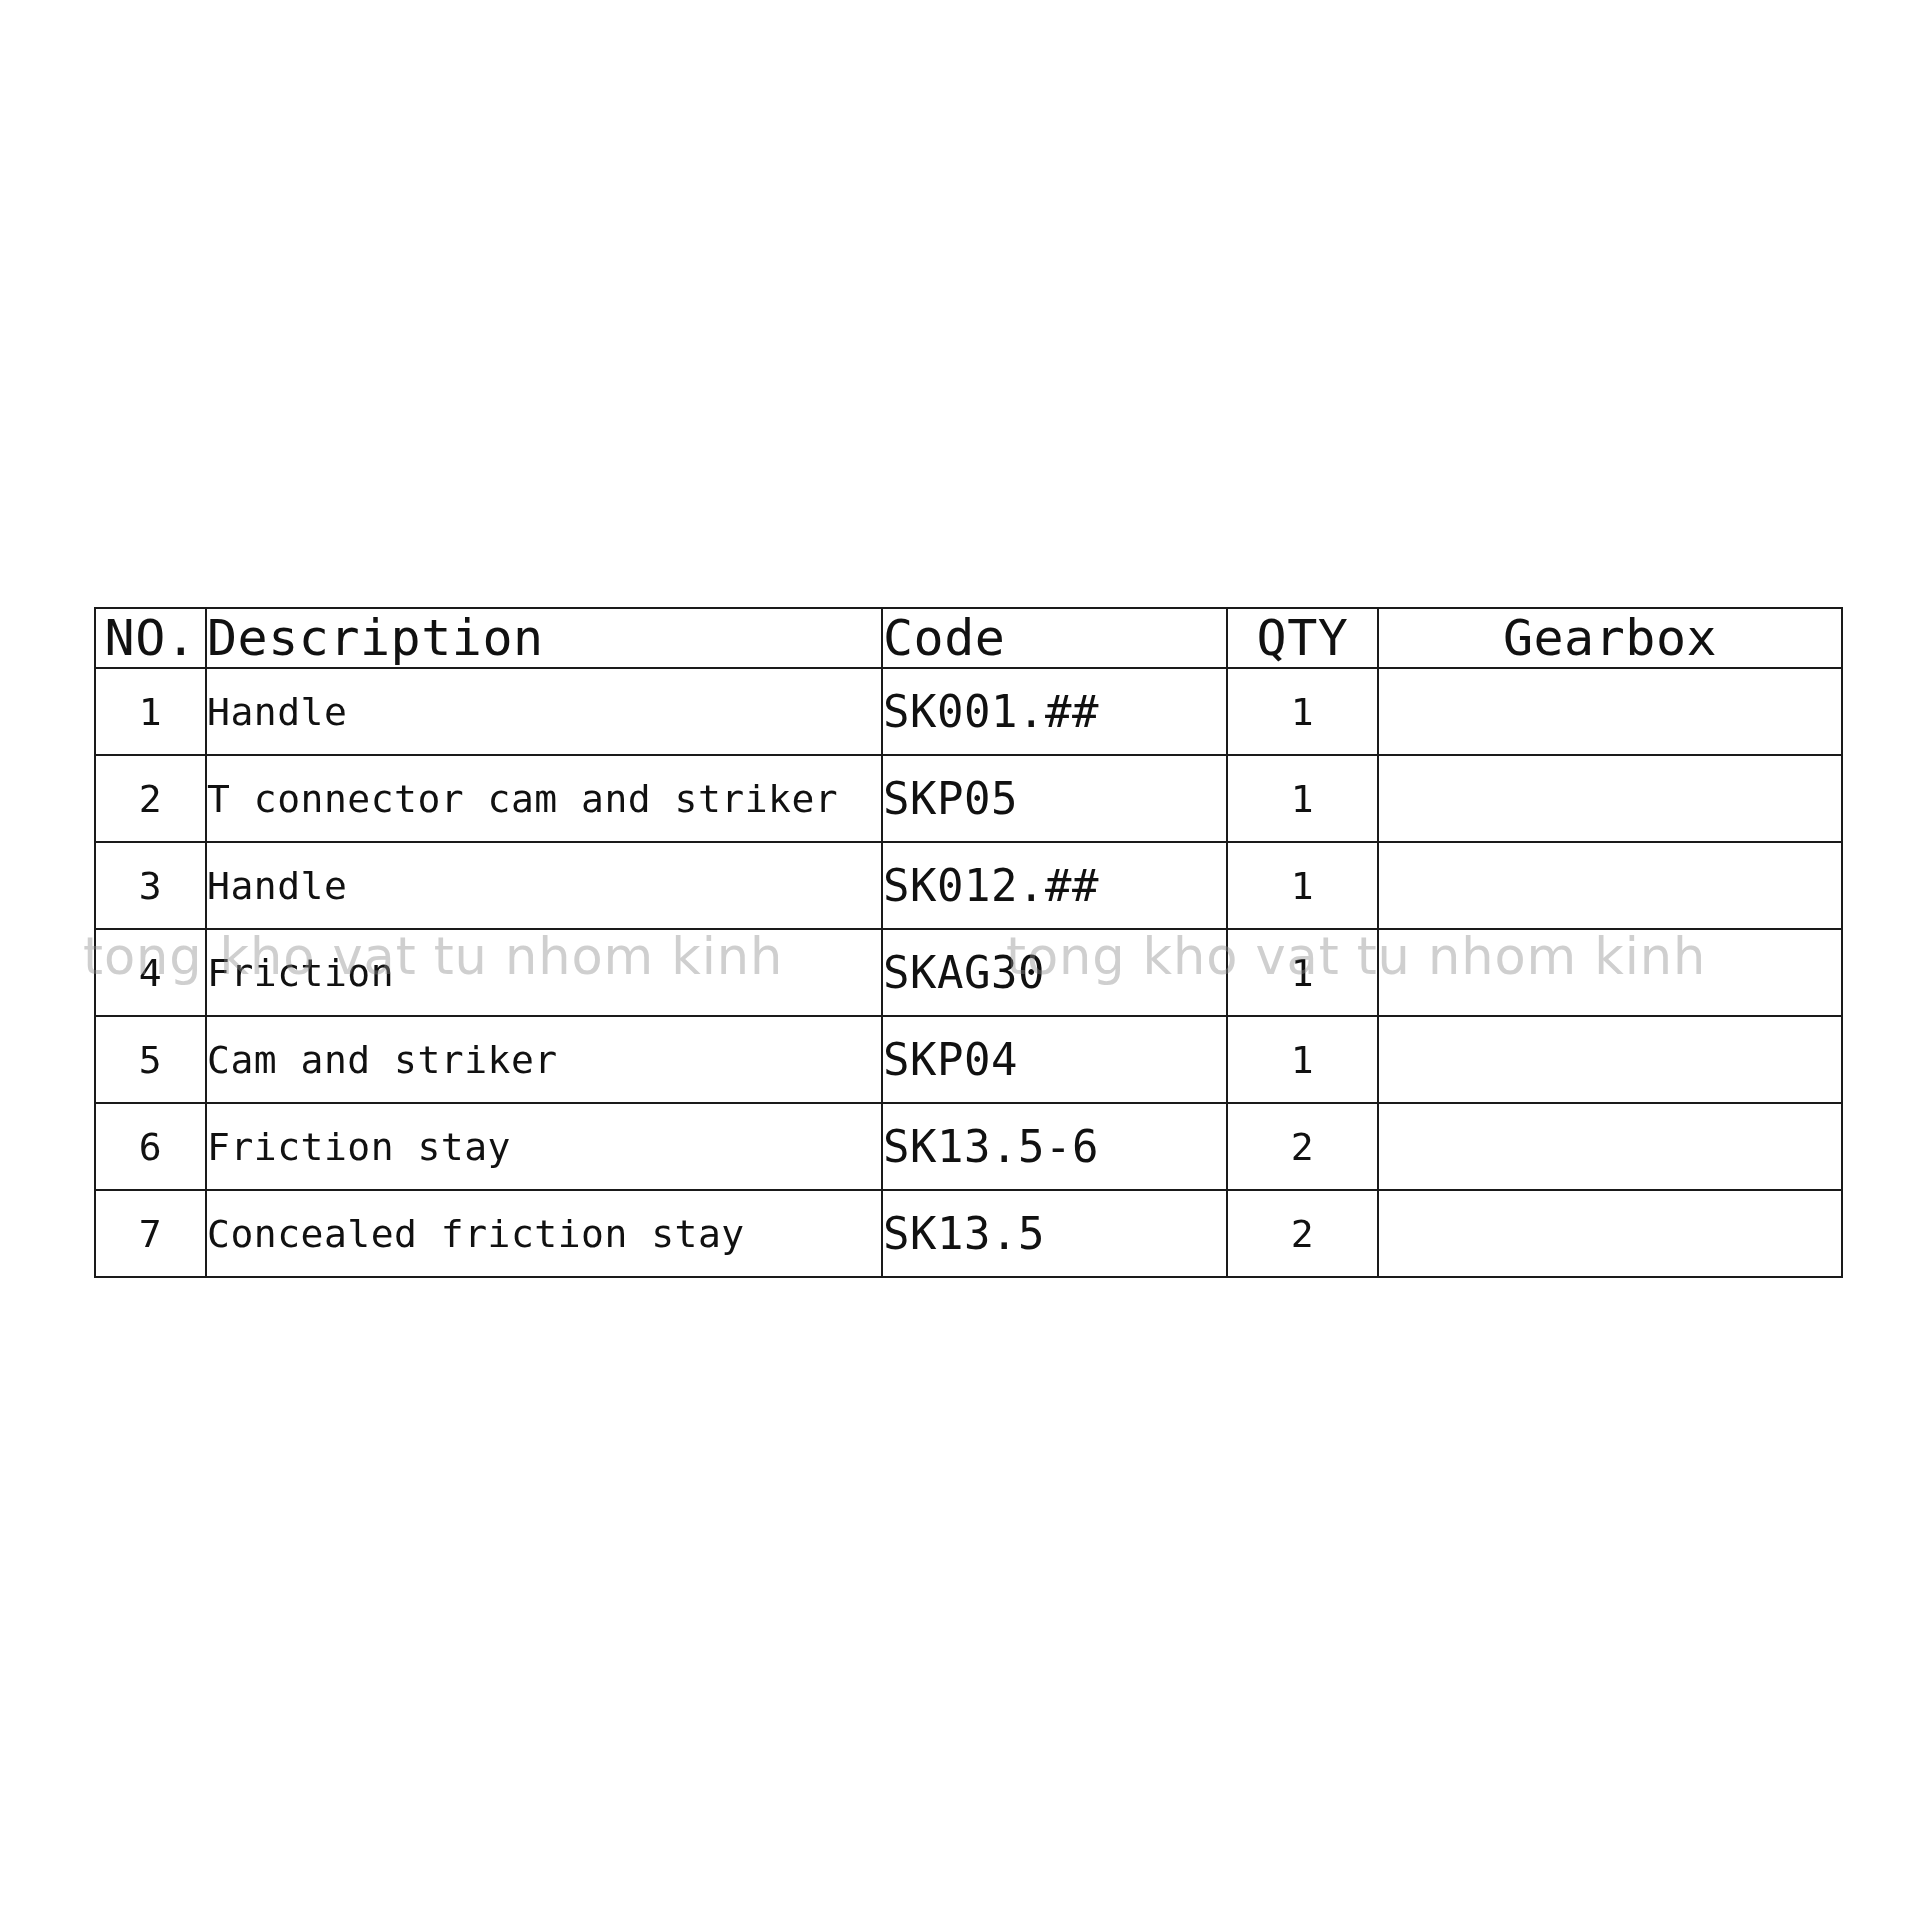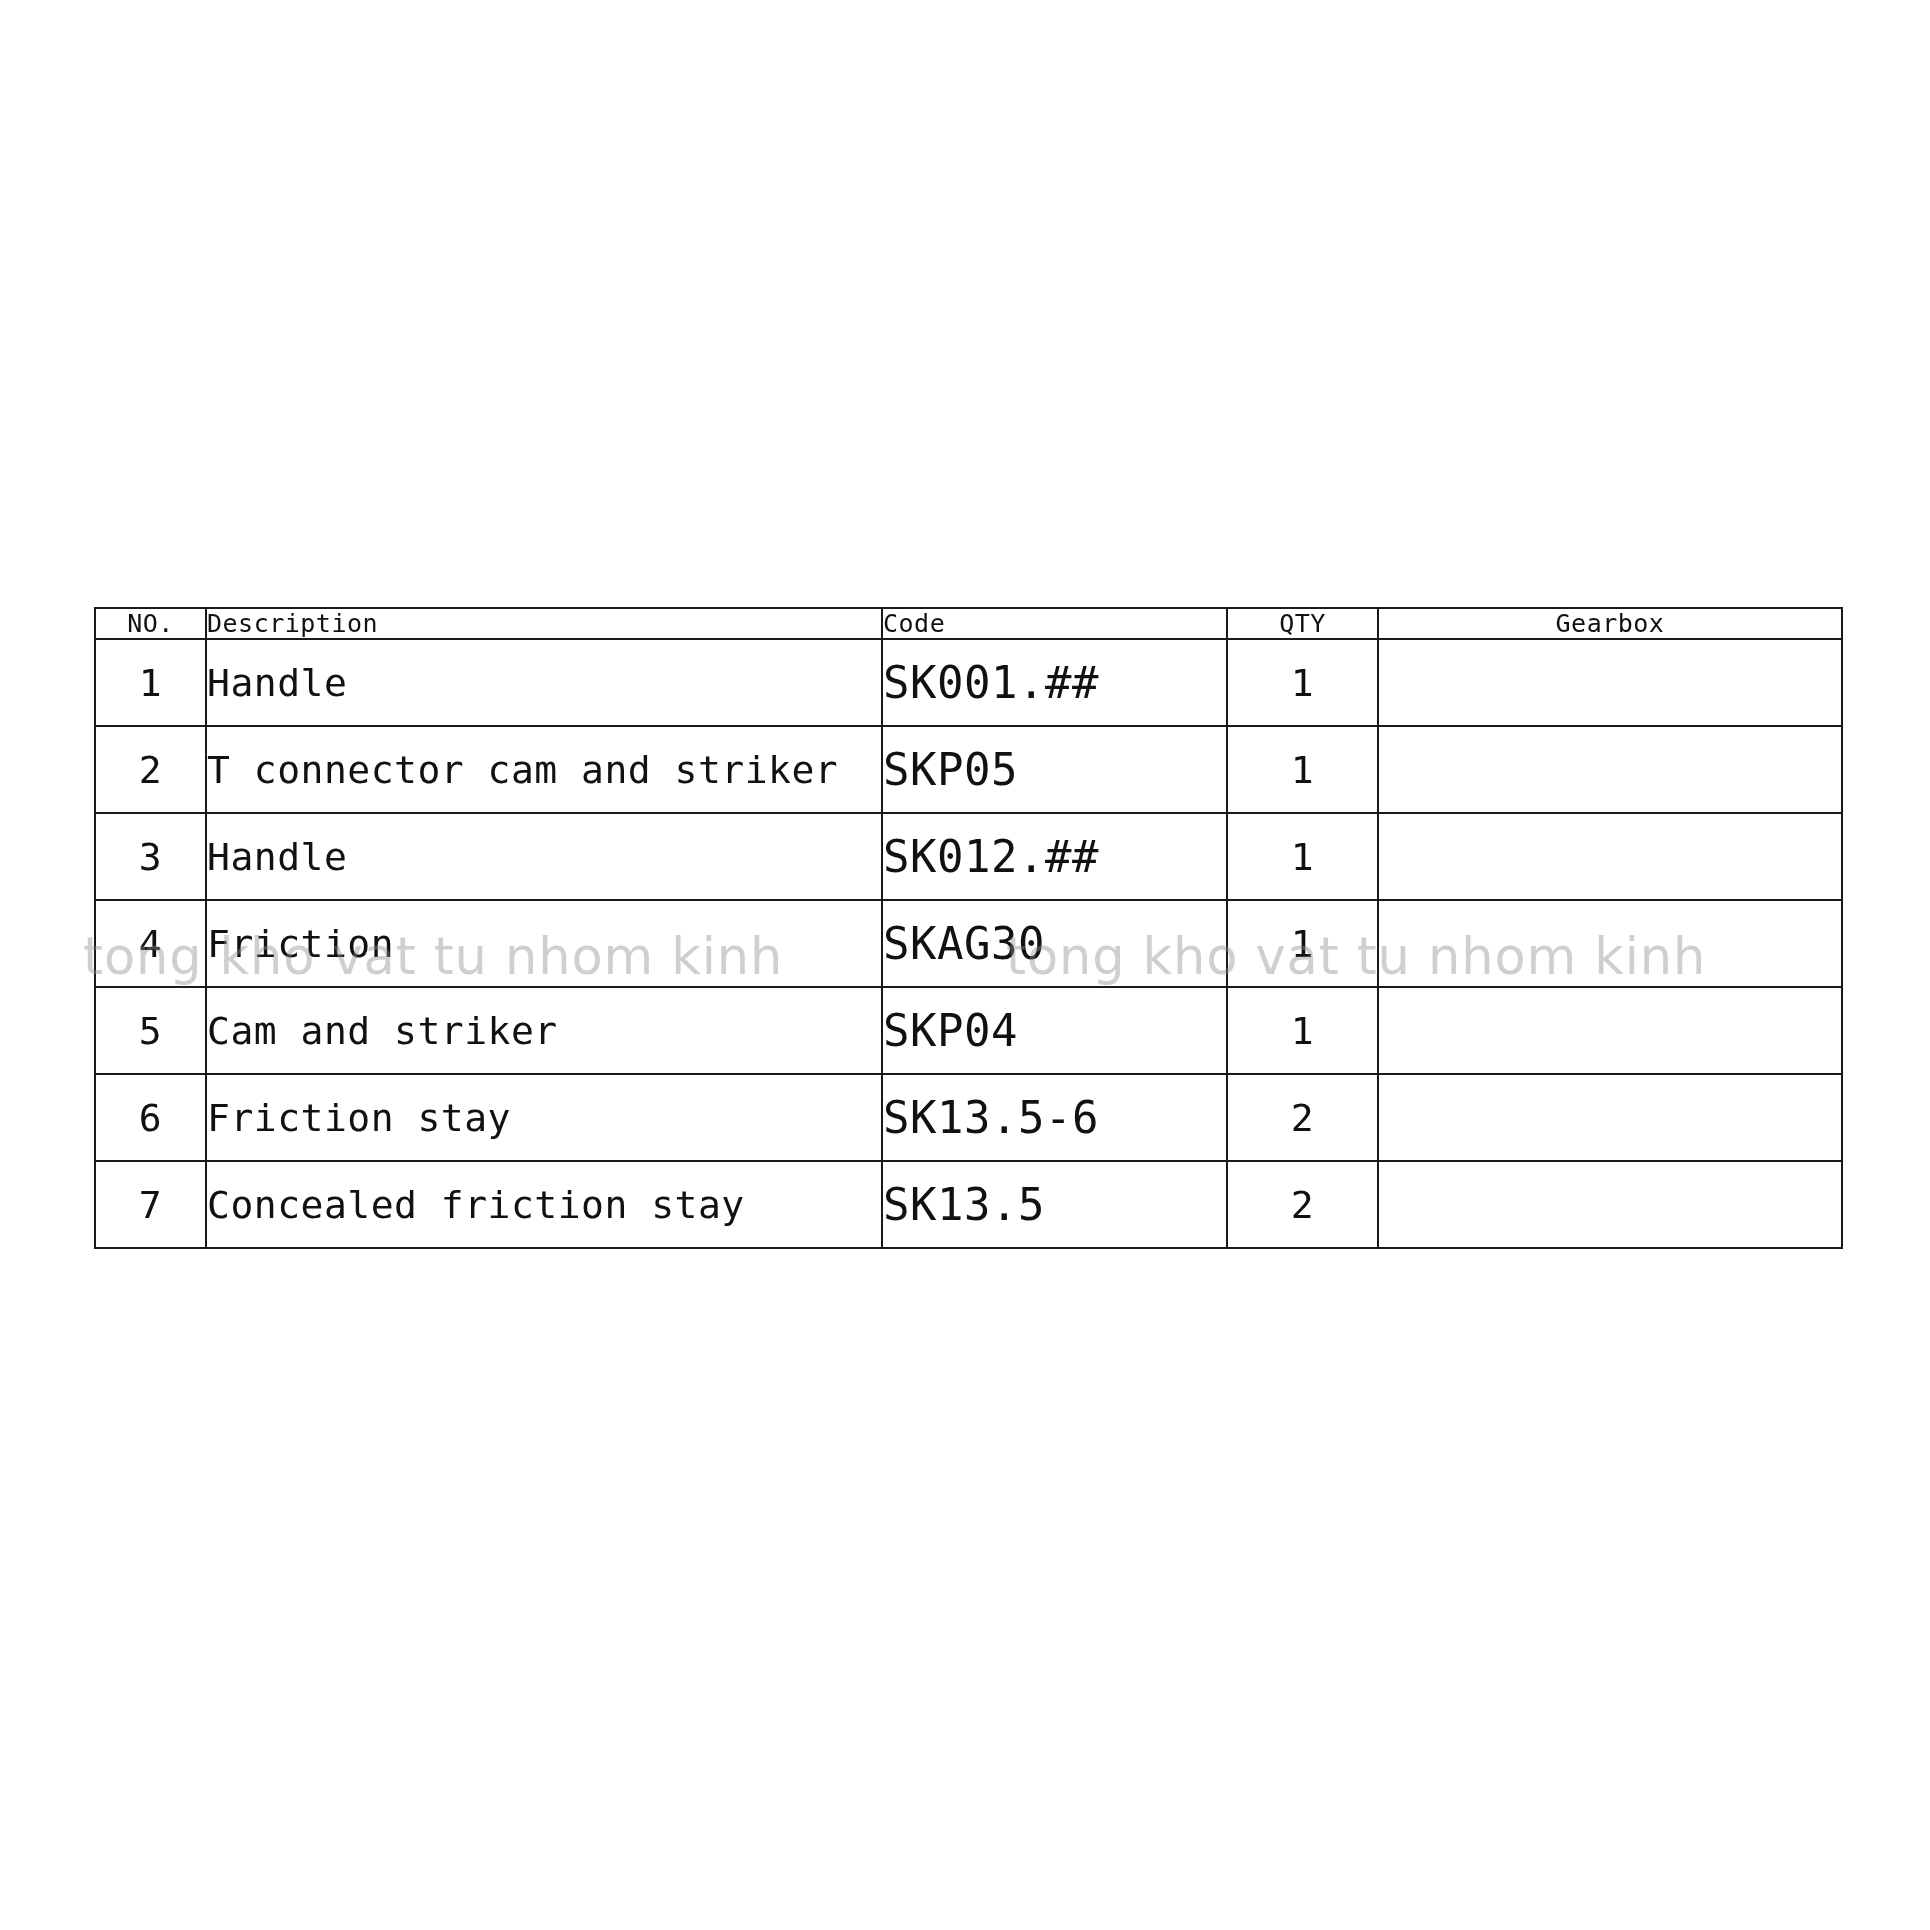--- a/index.html
+++ b/index.html
@@ -59,21 +59,21 @@
   .cell-left {
     text-align: left;
     vertical-align: middle;
     font-size: 38px;
     padding-left: 32px;
     letter-spacing: 0.5px;
     margin-top: 31px;
   }
   .hdr-row .cell-center,
   .hdr-row .cell-left {
-    font-size: 25px;
+    font-size: 50px;
   }
 
   .no-cell   { font-size: 38px; }
   .qty-cell  { font-size: 38px; }
   .code-cell { font-size: 44px; }
 
   
   .watermark {
     position: absolute;
     left: 0;

